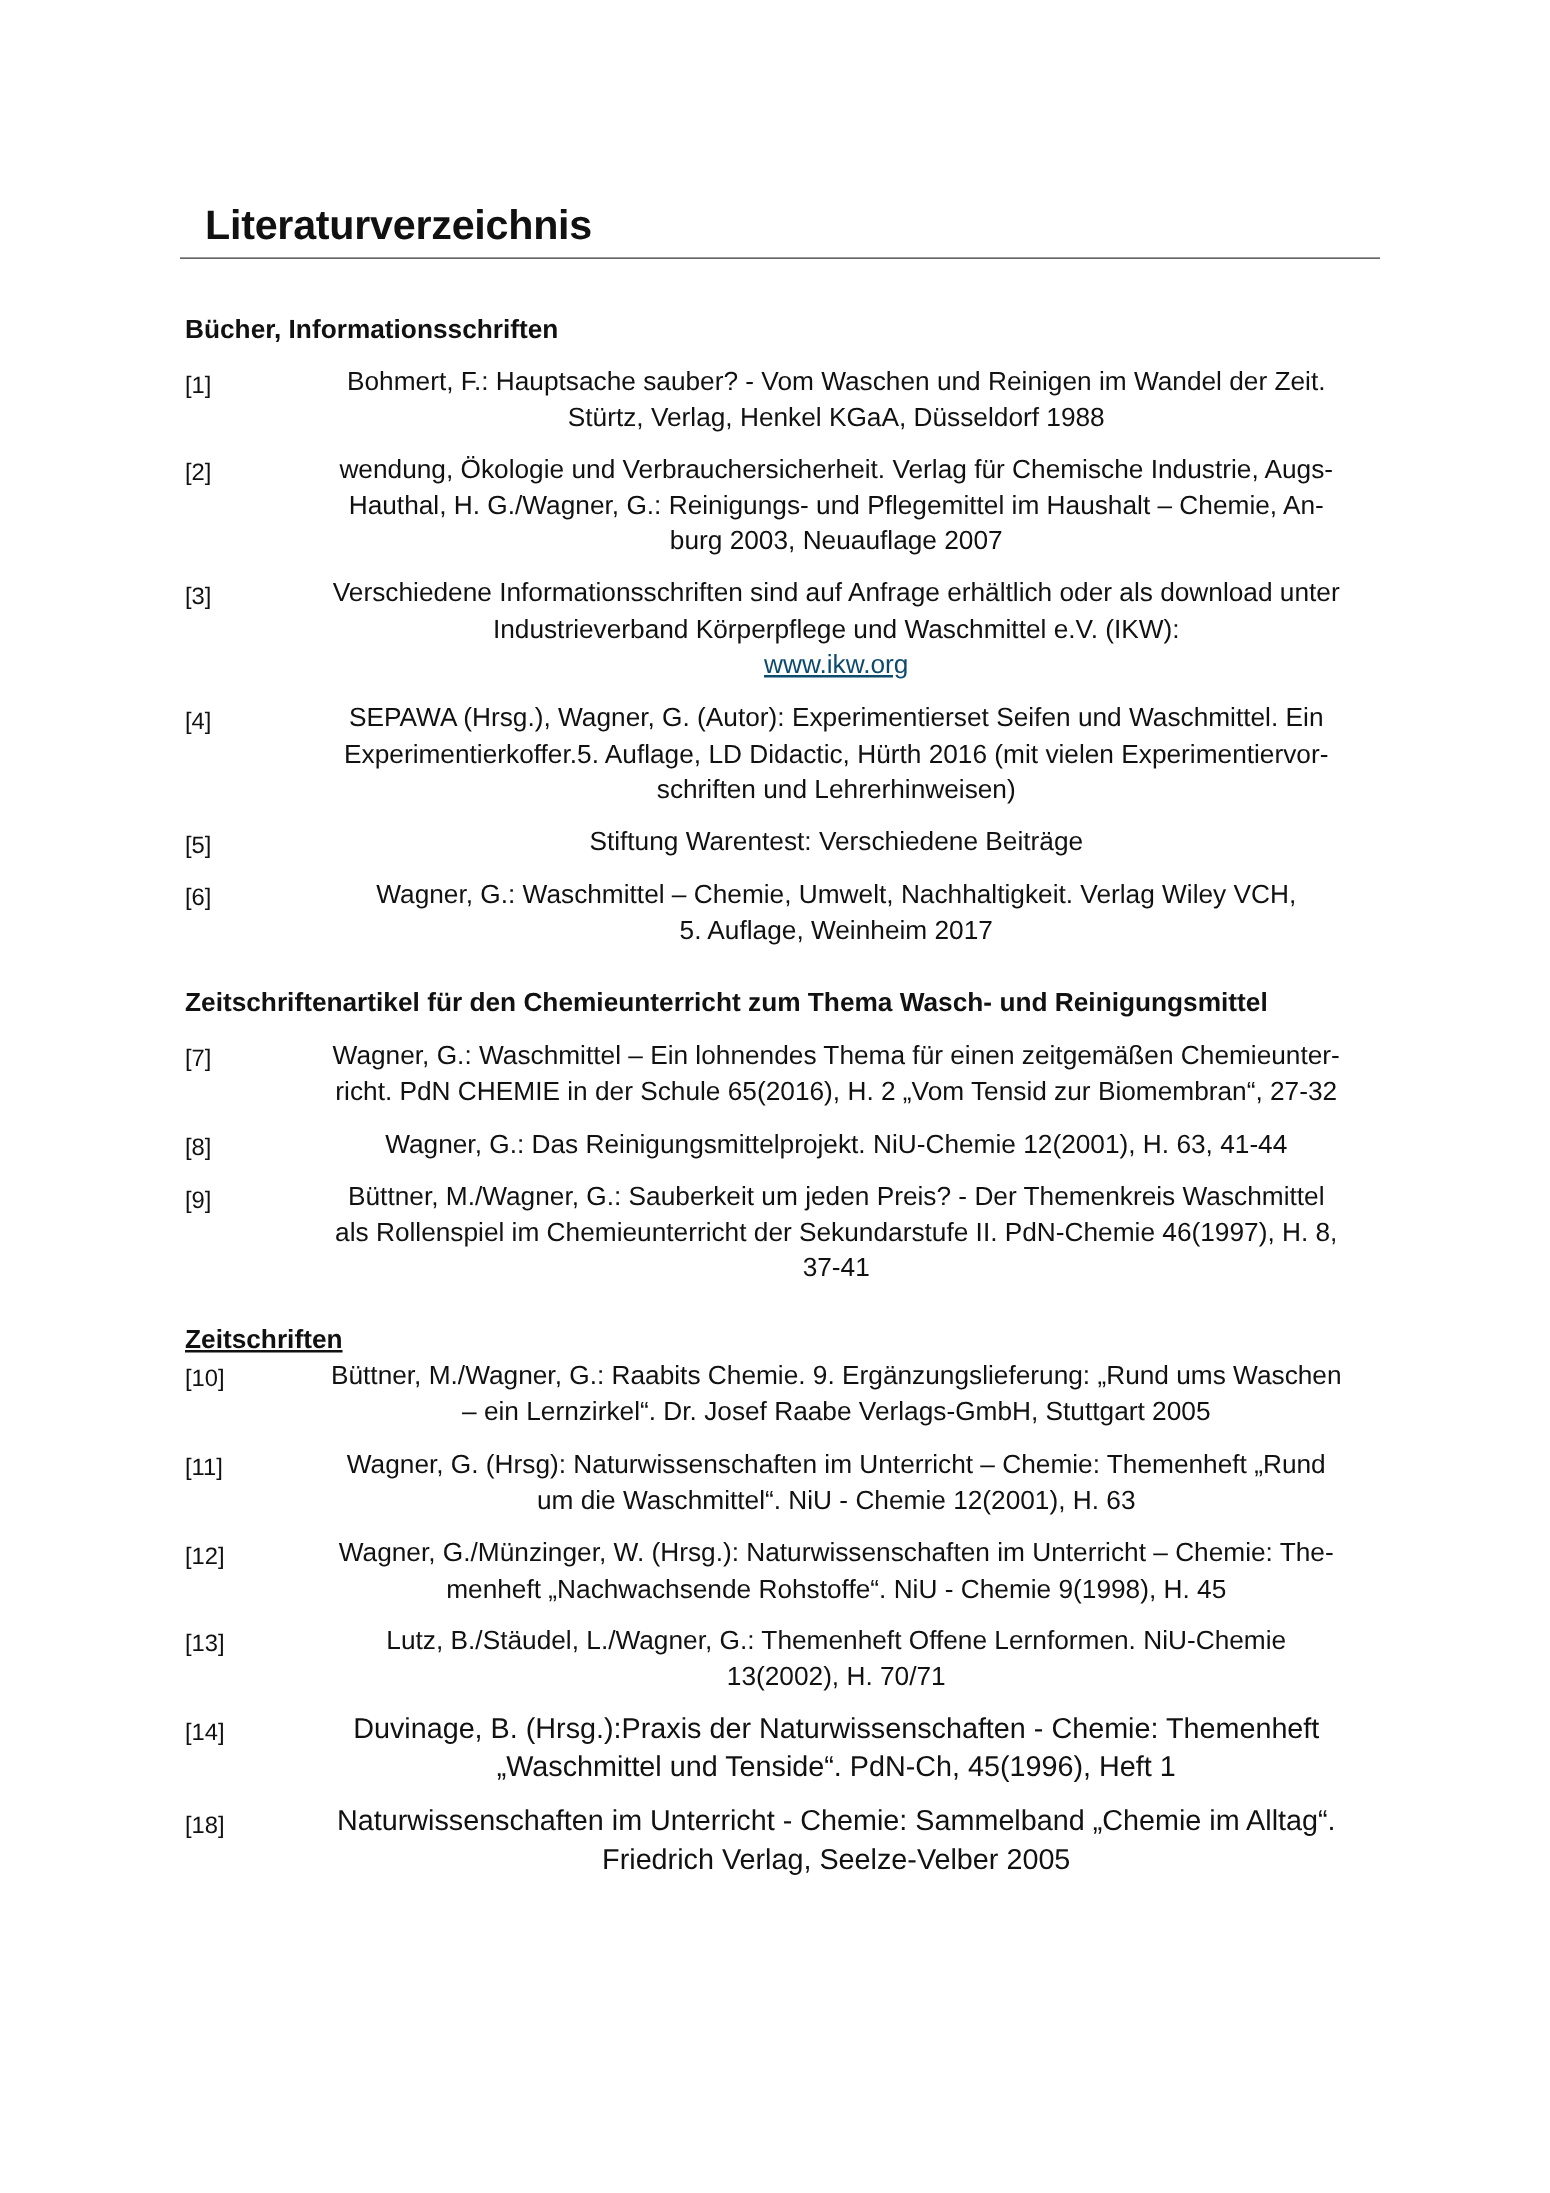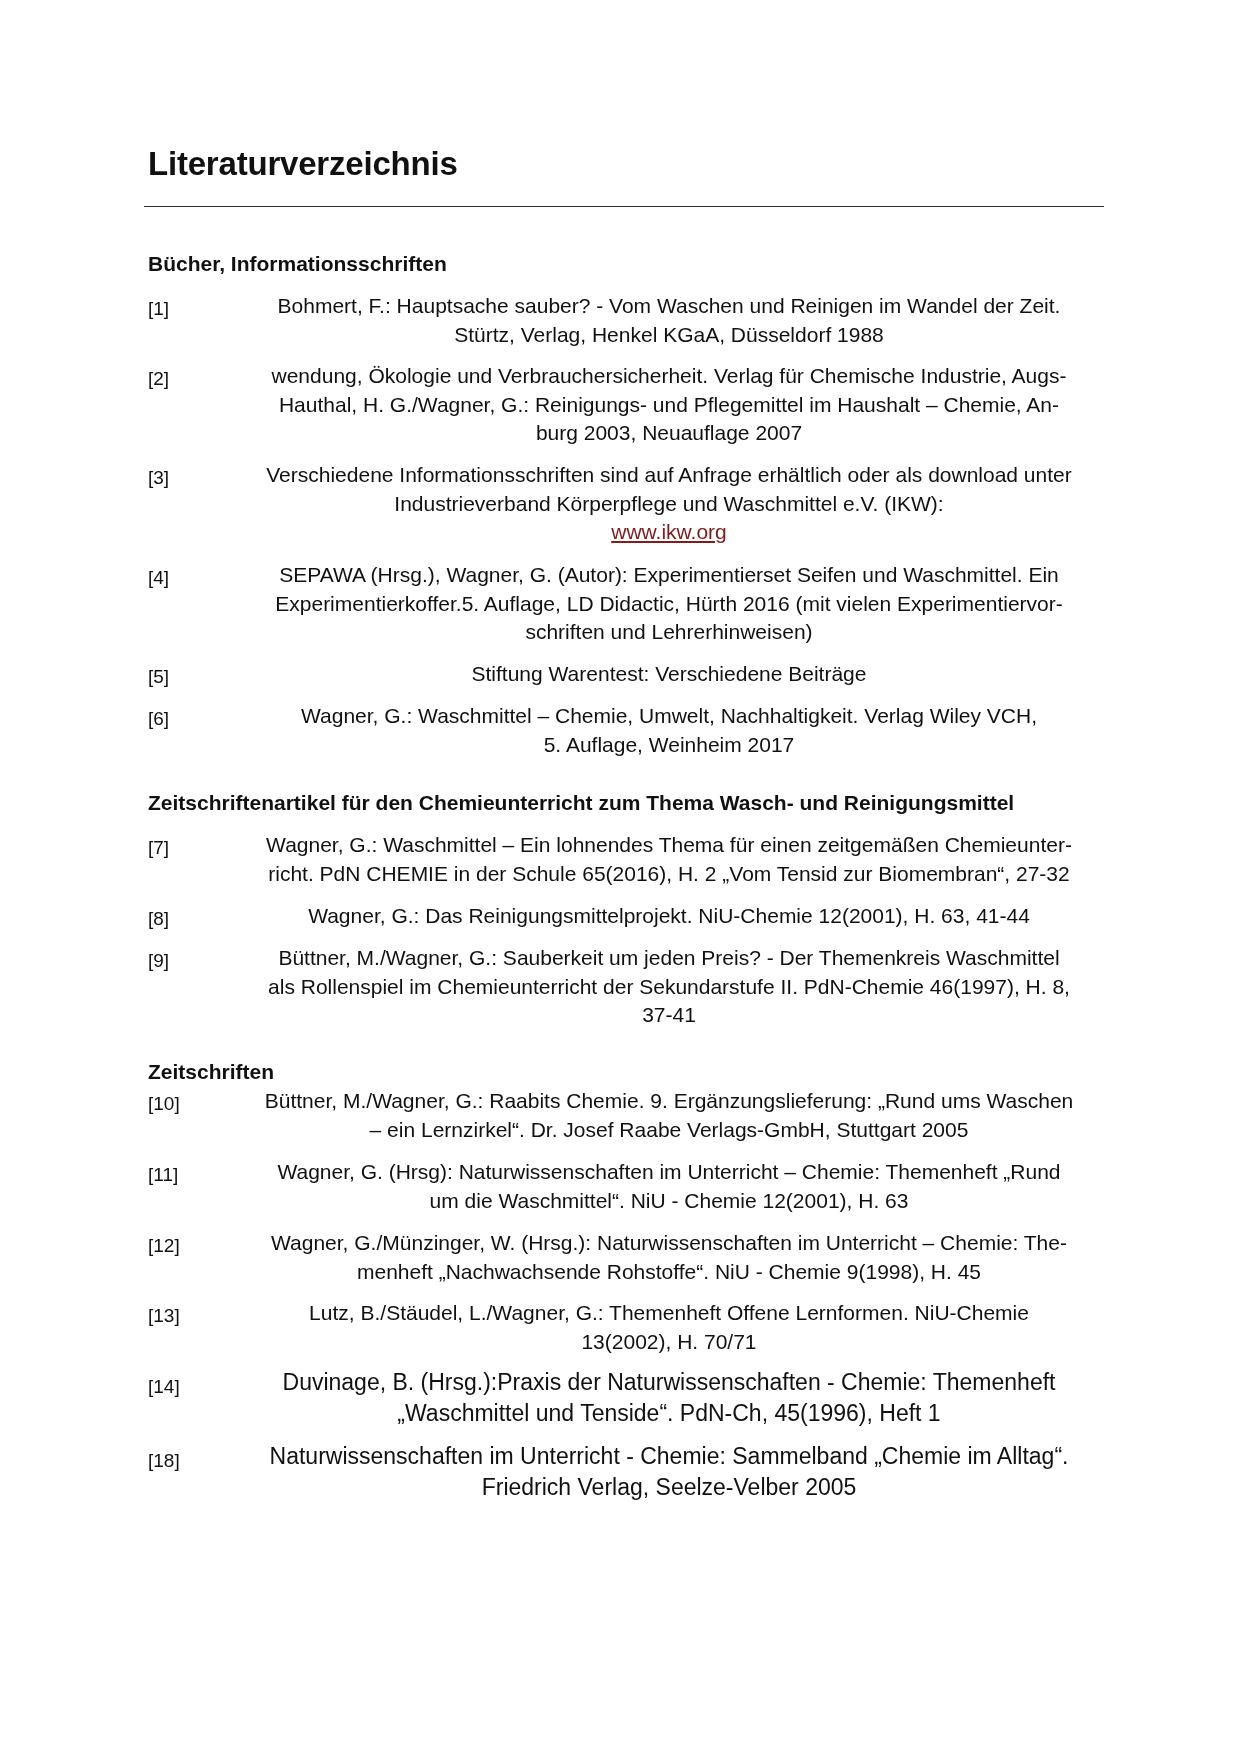--- a/index.html
+++ b/index.html
@@ -22,21 +22,21 @@
       width: 1240px;
       height: 1754px;
     }
     .title {
       position: absolute;
       left: 148px;
       top: 145px;
       font-size: 33px;
       font-weight: bold;
       letter-spacing: -0.2px;
-      margin: 0;
+      margin: 16px;
     }
     .rule {
       position: absolute;
       left: 144px;
       top: 206px;
       width: 960px;
       height: 0;
       border-top: 1.5px solid #333333;
     }
     .section-heading {
@@ -72,21 +72,21 @@
       left: 71px;
       top: 0;
       width: 900px;
       text-align: center;
     }
     .entry .line {
       display: block;
       white-space: nowrap;
     }
     .link {
-      color: #7f1d1d;
+      color: #0c4a6e;
       text-decoration: underline;
       cursor: pointer;
     }
   </style>
 </head>
 <body>
 
 <div class="page">
 
   <h1 class="title">Literaturverzeichnis</h1>
@@ -163,21 +163,21 @@
 
   <div class="entry" style="top:944px;">
     <span class="num">[9]</span>
     <div class="lines">
       <span class="line">Büttner, M./Wagner, G.: Sauberkeit um jeden Preis? - Der Themenkreis Waschmittel</span>
       <span class="line">als Rollenspiel im Chemieunterricht der Sekundarstufe II. PdN-Chemie 46(1997), H. 8,</span>
       <span class="line">37-41</span>
     </div>
   </div>
 
-  <h2 class="section-heading" style="top:1060px;">Zeitschriften</h2>
+  <h2 class="section-heading" style="top:1060px;text-decoration:underline;">Zeitschriften</h2>
 
   <div class="entry" style="top:1087px;">
     <span class="num">[10]</span>
     <div class="lines">
       <span class="line">Büttner, M./Wagner, G.: Raabits Chemie. 9. Ergänzungslieferung: „Rund ums Waschen</span>
       <span class="line">– ein Lernzirkel“. Dr. Josef Raabe Verlags-GmbH, Stuttgart 2005</span>
     </div>
   </div>
 
   <div class="entry" style="top:1158px;">

